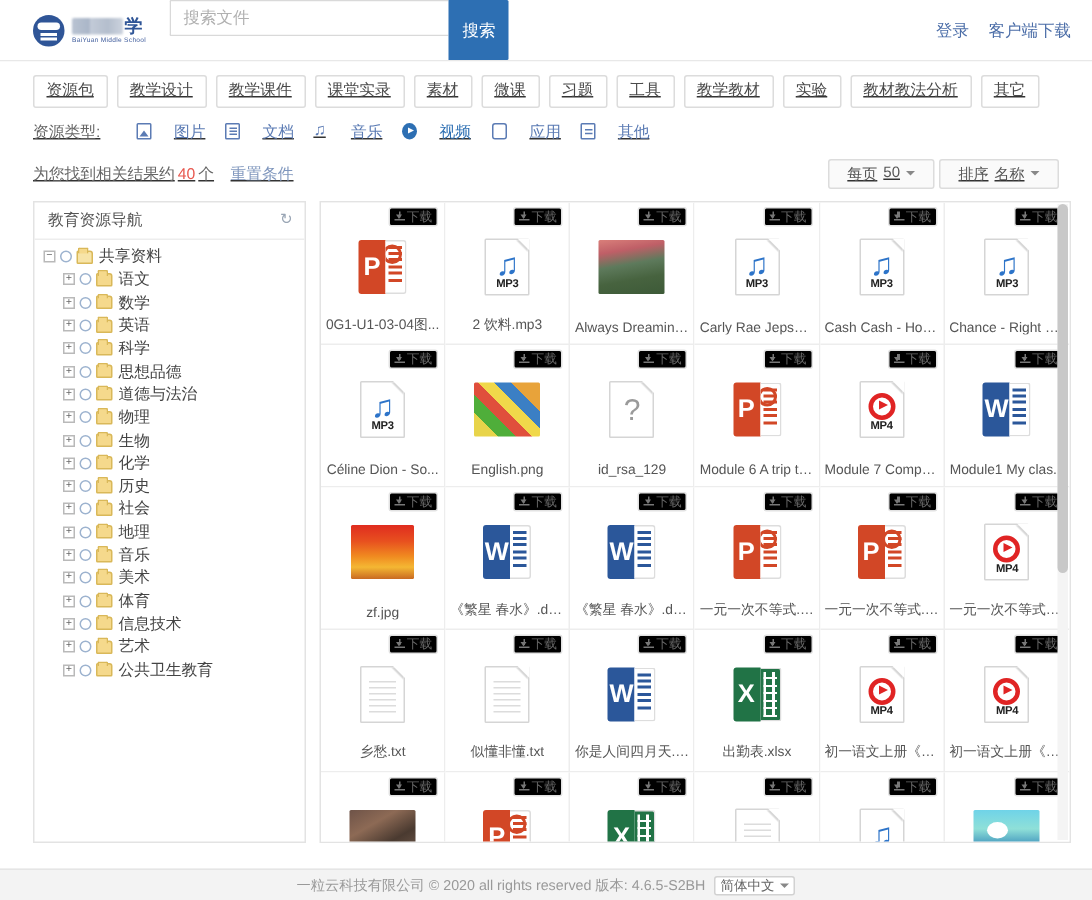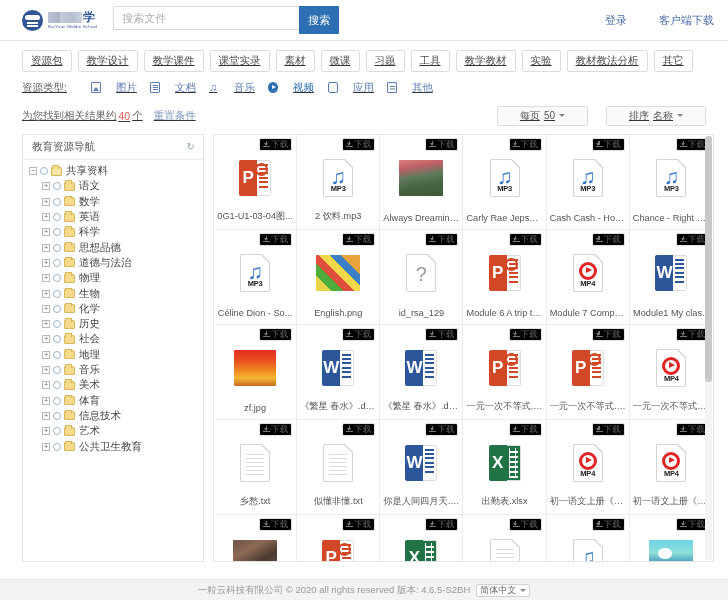--- a/index.html
+++ b/index.html
@@ -52,26 +52,26 @@
 
   .search-box { display: flex; margin-left: 16px; }
   .search-input {
     width: 186px; height: 24px;
     border: 1px solid #d9d9d9; border-right: none;
     padding: 0 8px; font-size: 11px; color: #333;
     outline: none; background: #fff; border-radius: 1px 0 0 1px;
   }
   .search-input::placeholder { color: #b0b0b0; }
   .search-btn {
-    width: 40px; height: 28px; border: none; cursor: pointer;
+    width: 40px; height: 40px; border: none; cursor: pointer;
     background: #2d6fb3; color: #fff; font-size: 11px;
     border-radius: 0 1px 1px 0;
   }
   .header-spacer { flex: 1 1 auto; }
-  .header-links { display: flex; align-items: center; gap: 32px; }
+  .header-links { display: flex; align-items: center; gap: 13px; }
   .header-link { font-size: 11px; color: #4c6ea8; cursor: pointer; text-decoration: none; }
 
   
   .filterbar { padding: 9px 22px 0 22px; background: #fff; text-decoration: underline; }
   .cat-tabs { display: flex; flex-wrap: wrap; gap: 6px; }
   .cat-tab {
     border: 1px solid #dcdcdc; background: #fff;
     font-size: 10.5px; color: #4a4a4a;
     padding: 4px 8px; border-radius: 2px; cursor: pointer;
     line-height: 1.1; white-space: nowrap;
@@ -100,22 +100,22 @@
   .type-item.active { color: #2d6fb3; font-weight: normal; }
 
   .result-row { display: flex; align-items: center; margin-top: 11px; }
   .result-text { font-size: 10.5px; color: #666; }
   .result-count { color: #e8584f; margin: 0 2px; }
   .reset-link { font-size: 10.5px; color: #7f96bd; margin-left: 11px; cursor: pointer; }
   .rrow-spacer { flex: 1 1 auto; }
   .mini-select {
     display: inline-flex; align-items: center; gap: 4px;
     border: 1px solid #dcdcdc; background: #fafafa;
-    font-size: 10px; color: #555; padding: 2px 22px; border-radius: 2px;
-    margin-left: 18px; cursor: pointer; white-space: nowrap;
+    font-size: 10px; color: #555; padding: 2px 12px; border-radius: 2px;
+    margin-left: 3px; cursor: pointer; white-space: nowrap;
   }
   .caret { width:0;height:0;border-left:3px solid transparent;border-right:3px solid transparent;
            border-top:3.5px solid #888; display:inline-block; }
 
   
   .body-area { flex: 1 1 auto; display: flex; padding: 8px 14px 17px 22px; gap: 9px; min-height: 0; }
 
   .sidebar {
     width: 182px; flex: 0 0 182px;
     border: 1px solid #e3e3e3; background: #fff;

